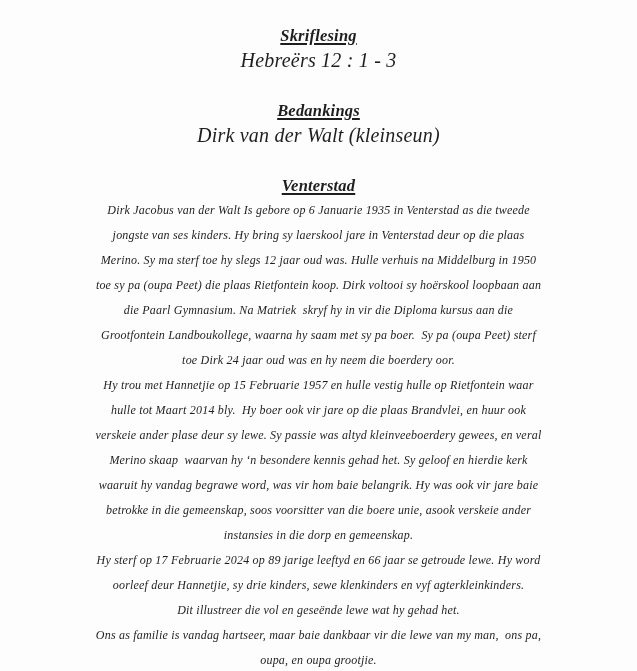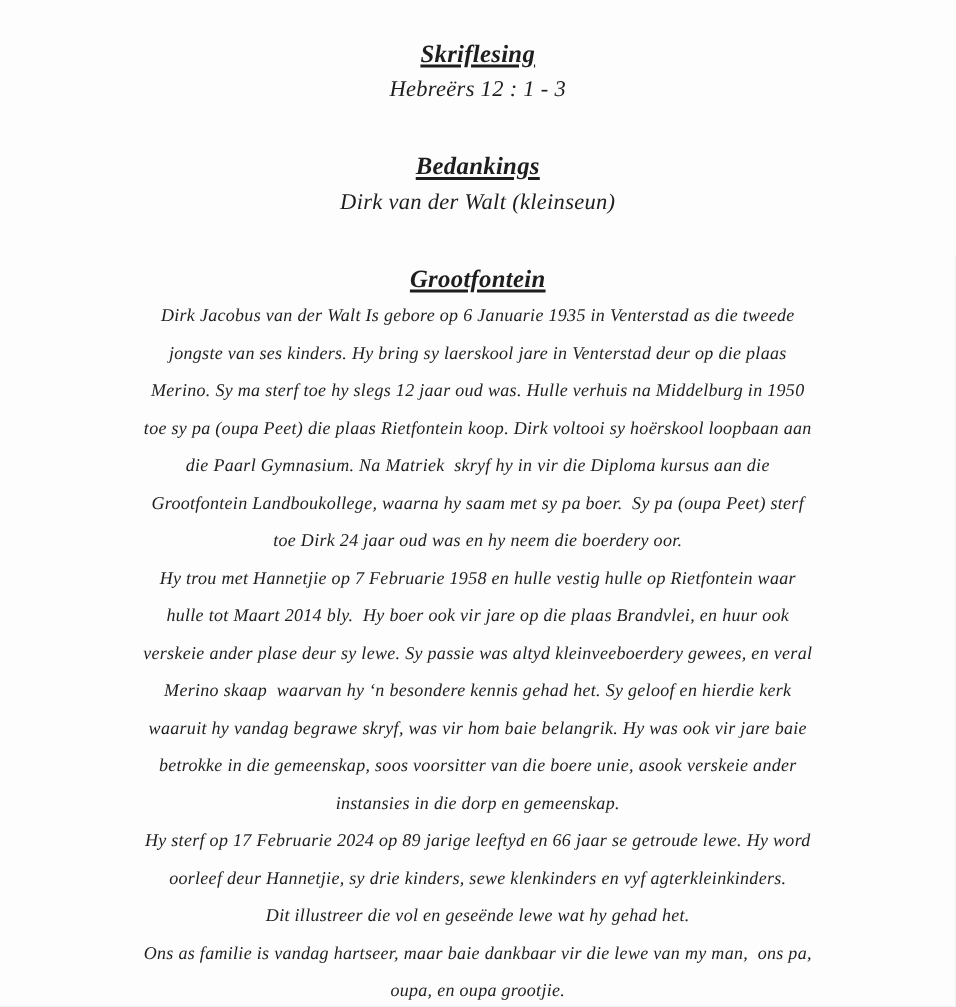--- a/index.html
+++ b/index.html
@@ -33,21 +33,21 @@
     letter-spacing: 0.2px;
   }
   .heading {
     font-weight: bold;
     font-size: 16.5px;
     text-decoration: underline;
     text-underline-offset: 2px;
     text-decoration-thickness: 1.5px;
   }
   .subtitle {
-    font-size: 15px;
+    font-size: 20px;
   }
   .spacer {
     height: 25px;
   }
 </style>
 </head>
 <body>
 
 <div class="page">
   <div class="content">
@@ -55,35 +55,35 @@
     <div class="line heading">Skriflesing</div>
     <div class="line subtitle">Hebreërs 12 : 1 - 3</div>
 
     <div class="spacer"></div>
 
     <div class="line heading">Bedankings</div>
     <div class="line subtitle">Dirk van der Walt (kleinseun)</div>
 
     <div class="spacer"></div>
 
-    <div class="line heading">Grootfontein</div>
+    <div class="line heading">Venterstad</div>
 
     <div>
       <div class="line">Dirk Jacobus van der Walt Is gebore op 6 Januarie 1935 in Venterstad as die tweede</div>
       <div class="line">jongste van ses kinders. Hy bring sy laerskool jare in Venterstad deur op die plaas</div>
       <div class="line">Merino. Sy ma sterf toe hy slegs 12 jaar oud was. Hulle verhuis na Middelburg in 1950</div>
       <div class="line">toe sy pa (oupa Peet) die plaas Rietfontein koop. Dirk voltooi sy hoërskool loopbaan aan</div>
       <div class="line">die Paarl Gymnasium. Na Matriek  skryf hy in vir die Diploma kursus aan die</div>
       <div class="line">Grootfontein Landboukollege, waarna hy saam met sy pa boer.  Sy pa (oupa Peet) sterf</div>
       <div class="line">toe Dirk 24 jaar oud was en hy neem die boerdery oor.</div>
-      <div class="line">Hy trou met Hannetjie op 7 Februarie 1958 en hulle vestig hulle op Rietfontein waar</div>
+      <div class="line">Hy trou met Hannetjie op 15 Februarie 1957 en hulle vestig hulle op Rietfontein waar</div>
       <div class="line">hulle tot Maart 2014 bly.  Hy boer ook vir jare op die plaas Brandvlei, en huur ook</div>
       <div class="line">verskeie ander plase deur sy lewe. Sy passie was altyd kleinveeboerdery gewees, en veral</div>
       <div class="line">Merino skaap  waarvan hy ‘n besondere kennis gehad het. Sy geloof en hierdie kerk</div>
-      <div class="line">waaruit hy vandag begrawe skryf, was vir hom baie belangrik. Hy was ook vir jare baie</div>
+      <div class="line">waaruit hy vandag begrawe word, was vir hom baie belangrik. Hy was ook vir jare baie</div>
       <div class="line">betrokke in die gemeenskap, soos voorsitter van die boere unie, asook verskeie ander</div>
       <div class="line">instansies in die dorp en gemeenskap.</div>
       <div class="line">Hy sterf op 17 Februarie 2024 op 89 jarige leeftyd en 66 jaar se getroude lewe. Hy word</div>
       <div class="line">oorleef deur Hannetjie, sy drie kinders, sewe klenkinders en vyf agterkleinkinders.</div>
       <div class="line">Dit illustreer die vol en geseënde lewe wat hy gehad het.</div>
       <div class="line">Ons as familie is vandag hartseer, maar baie dankbaar vir die lewe van my man,  ons pa,</div>
       <div class="line">oupa, en oupa grootjie.</div>
     </div>
 
   </div>

